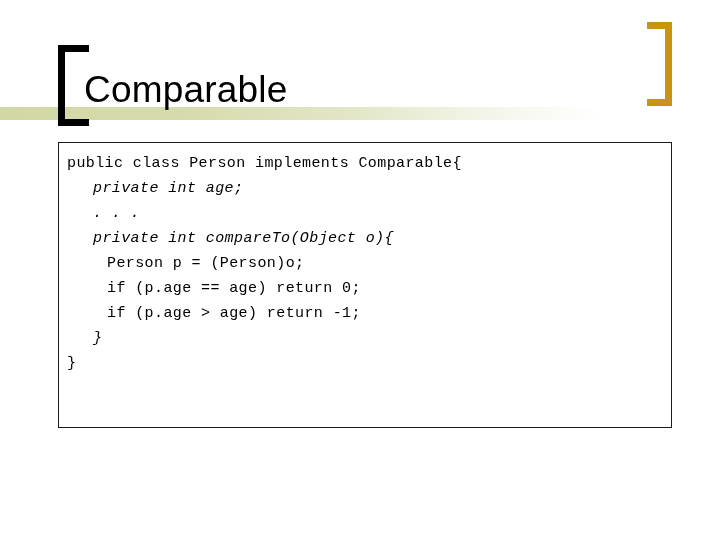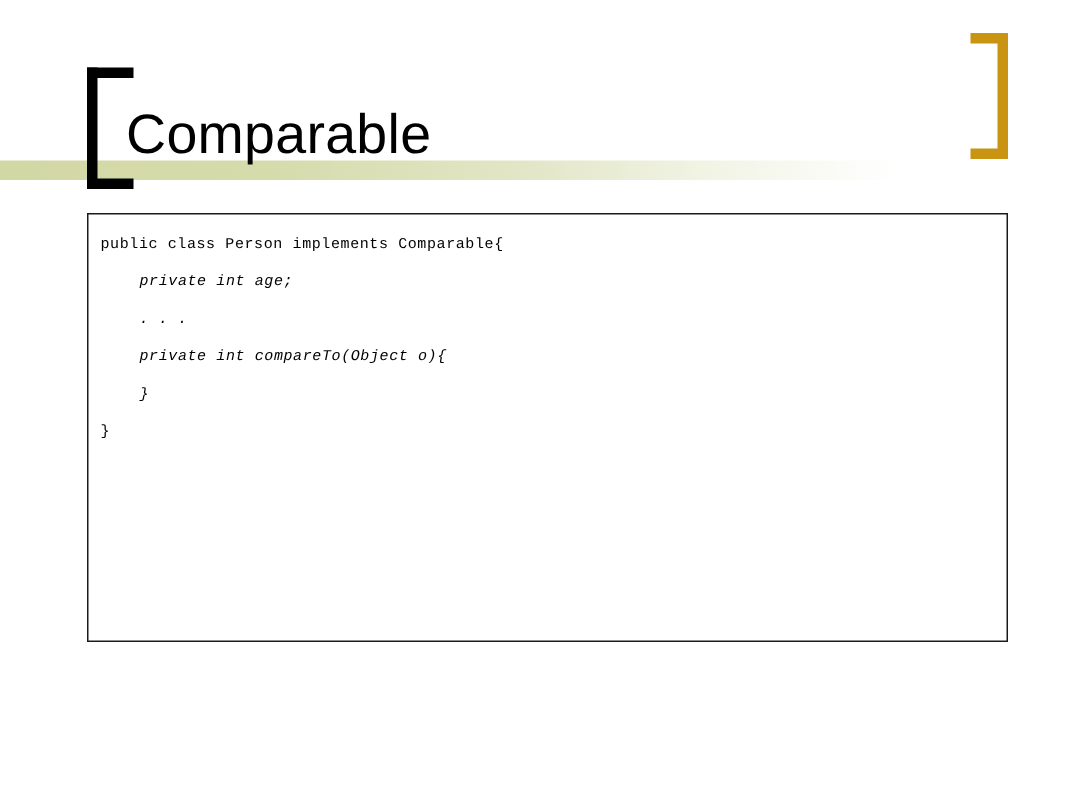--- a/index.html
+++ b/index.html
@@ -129,21 +129,21 @@
     box-sizing: border-box;
     overflow: hidden;
   }
   .code-list {
     margin: 0;
     padding: 8px 0 0 0;
     list-style: none;
   }
   .code-line {
     font-family: "Liberation Mono", "DejaVu Sans Mono", monospace;
-    font-size: 10px;
+    font-size: 15px;
     color: #000000;
     line-height: 25px;
     height: 25px;
     white-space: pre;
     letter-spacing: 0.4px;
   }
   .indent-0 { padding-left: 8px; }
   .indent-1 { padding-left: 34px; font-style: italic; }
   .indent-2 { padding-left: 48px; }
 </style>
@@ -167,18 +167,21 @@
   </div>
 
   <h1 class="slide-title">Comparable</h1>
 
   <div class="code-box">
     <ul class="code-list">
         <li class="code-line indent-0">public class Person implements Comparable{</li>
         <li class="code-line indent-1">private int age;</li>
         <li class="code-line indent-1">. . .</li>
         <li class="code-line indent-1">private int compareTo(Object o){</li>
+        <li class="code-line indent-2">Person p = (Person)o;</li>
+        <li class="code-line indent-2">if (p.age == age) return 0;</li>
+        <li class="code-line indent-2">if (p.age &gt; age) return -1;</li>
         <li class="code-line indent-1">}</li>
         <li class="code-line indent-0">}</li>
       </ul>
   </div>
 
 </div>
 
 </body></html>

